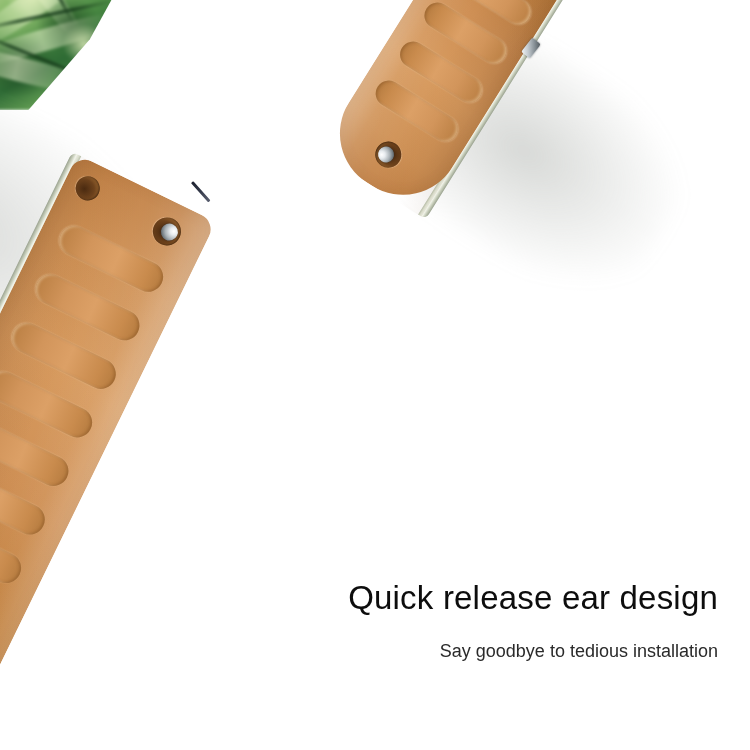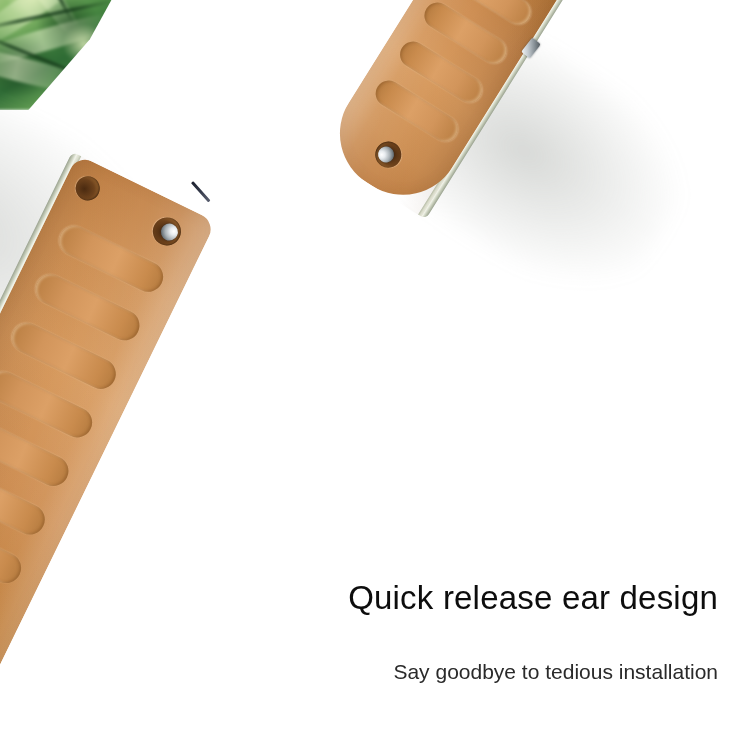--- a/index.html
+++ b/index.html
@@ -139,22 +139,22 @@
   }
   .headline {
     top: 578px;
     font-size: 33px;
     line-height: 40px;
     letter-spacing: 0.2px;
     font-weight: 400;
     color: #0d0d0d;
   }
   .subline {
-    top: 658px;
-    font-size: 21px;
+    top: 637px;
+    font-size: 18px;
     line-height: 28px;
     color: #2a2a2a;
     font-weight: 400;
   }
 </style>
 </head>
 <body>
 
 <div id="stage">
 

